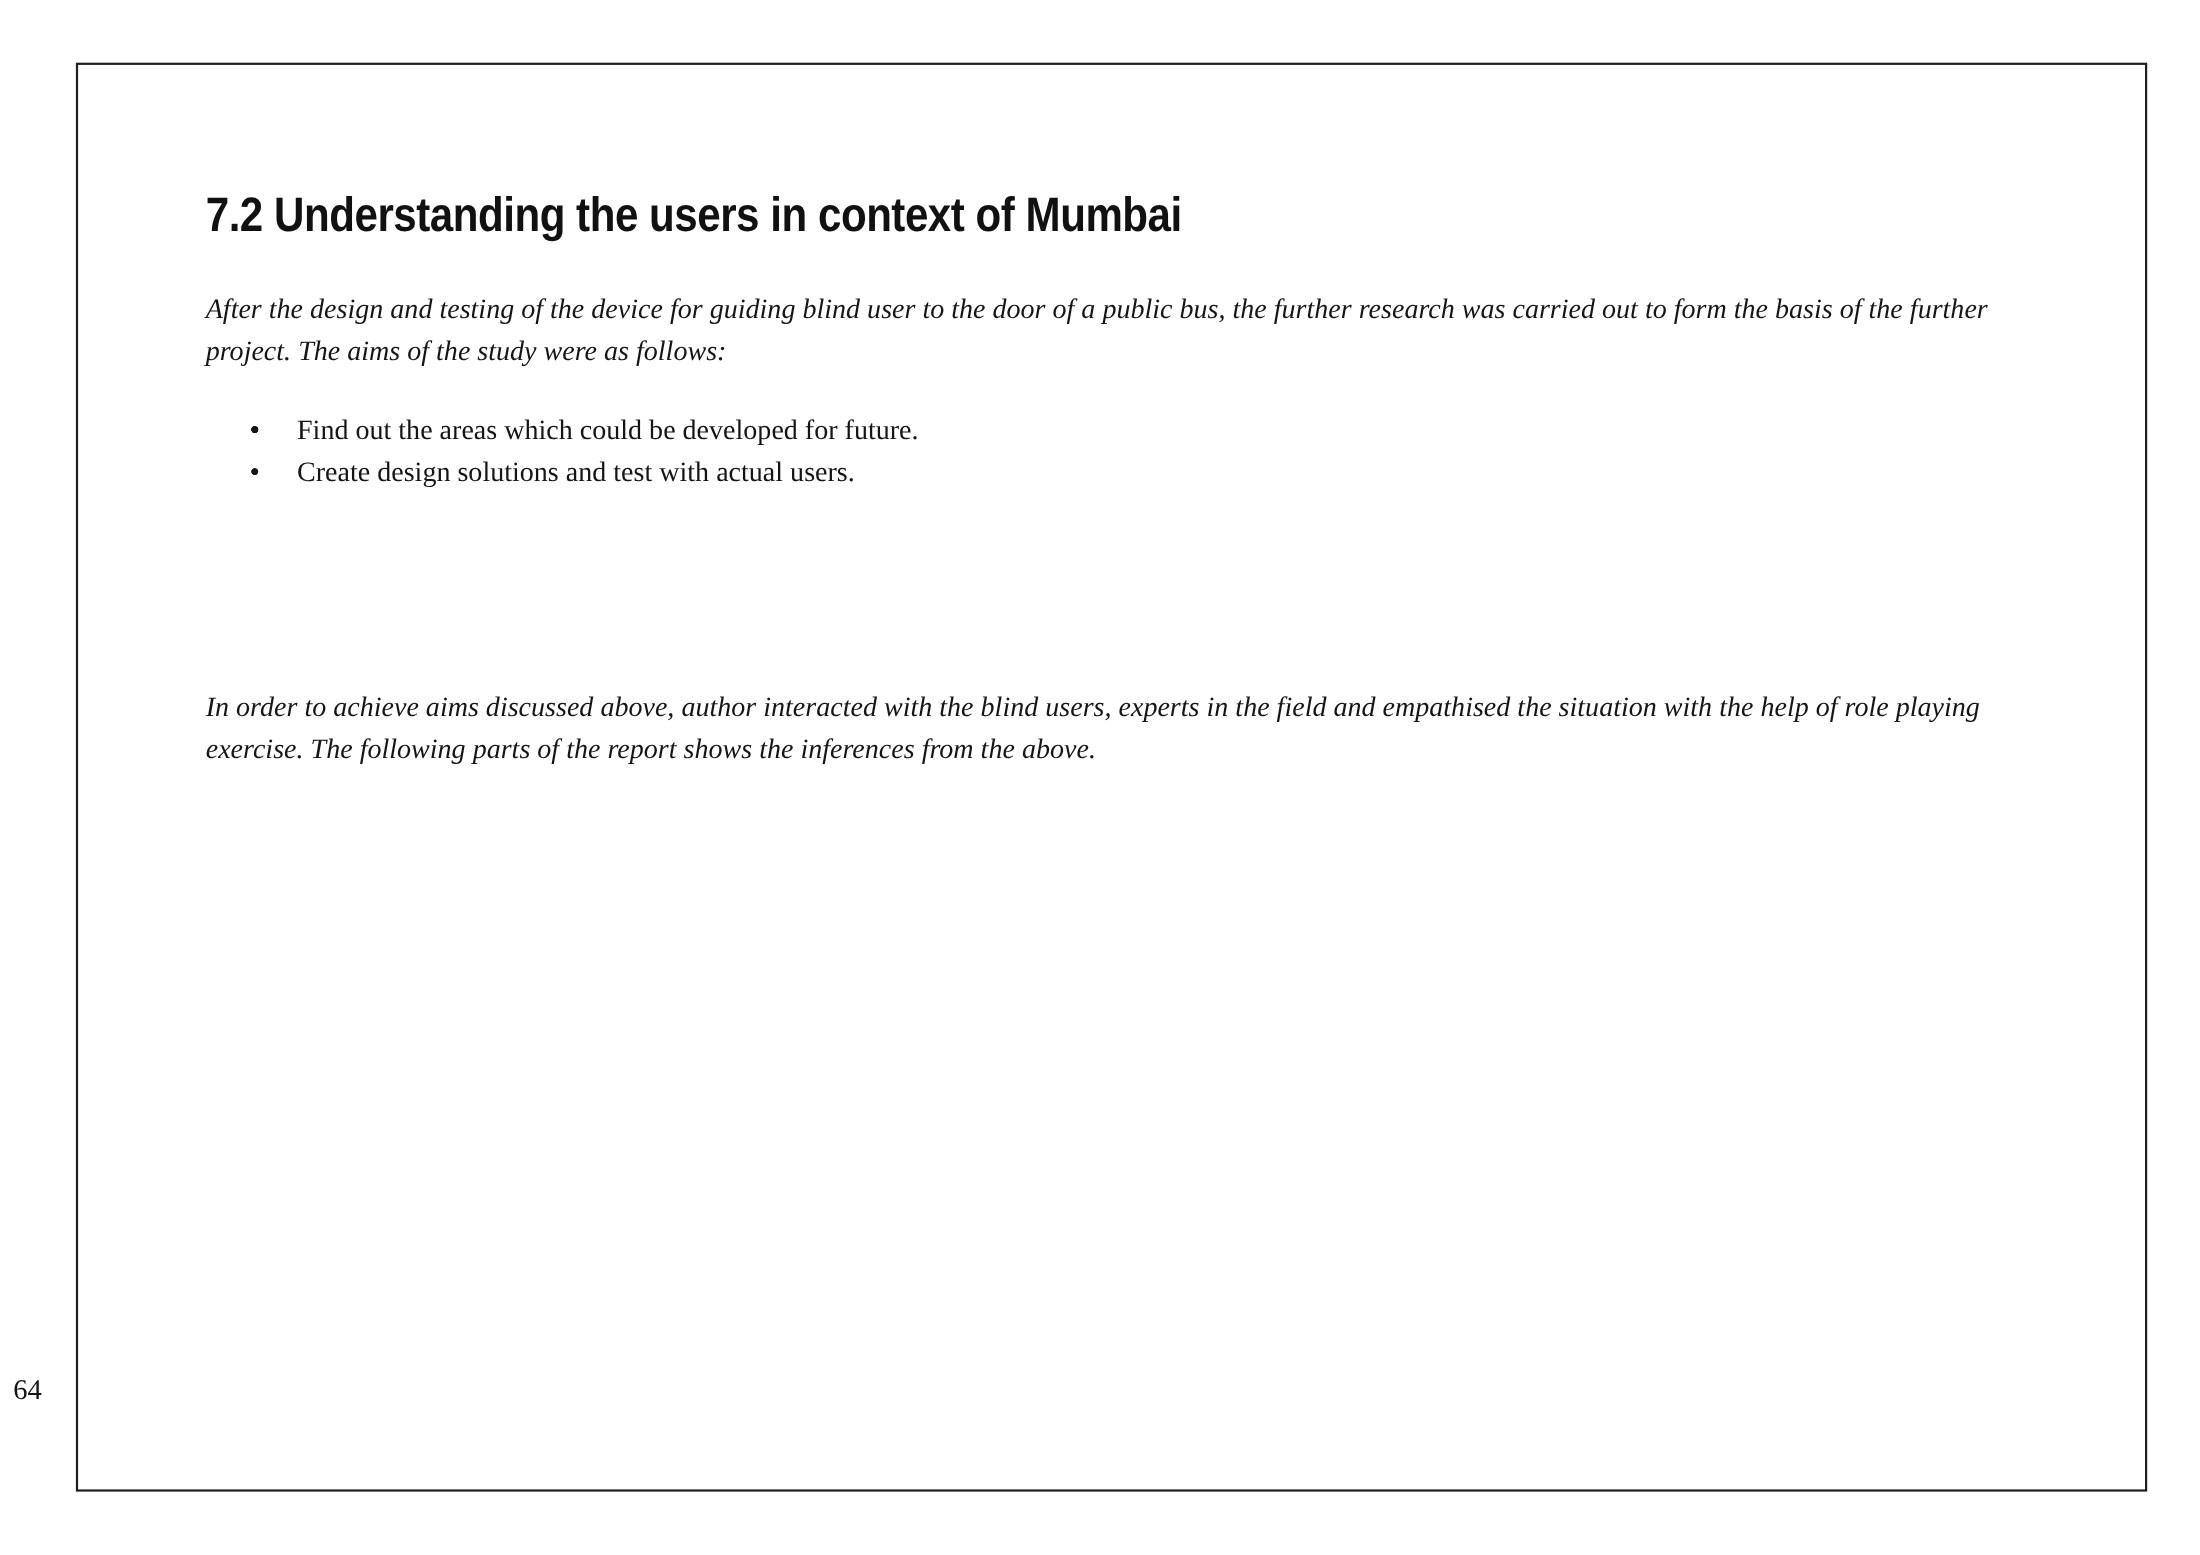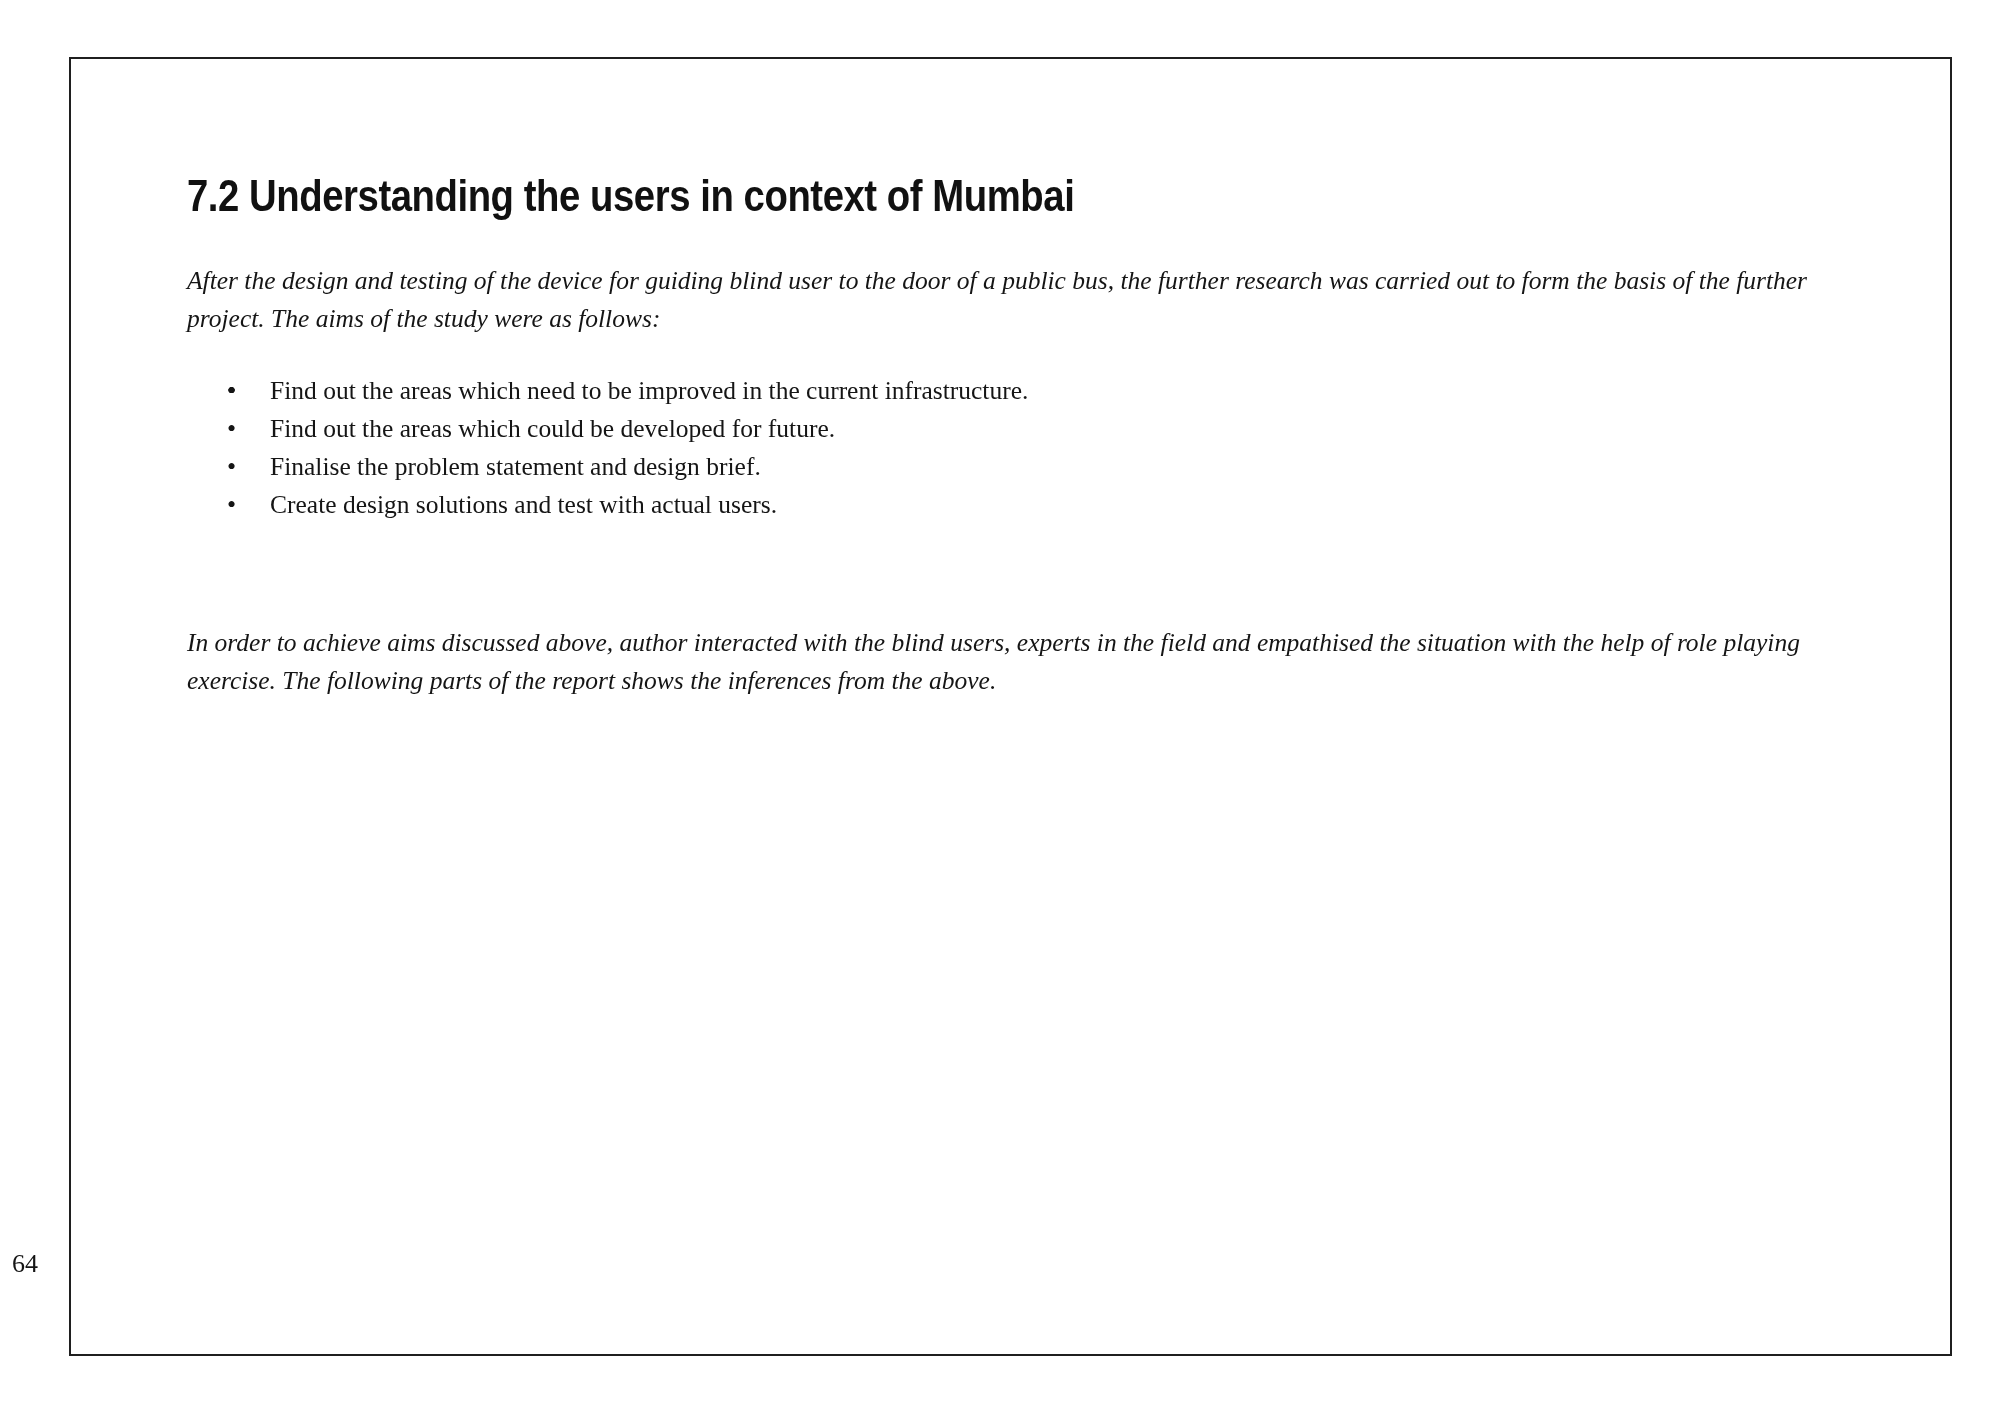--- a/index.html
+++ b/index.html
@@ -99,29 +99,27 @@
 
   <ul class="aims-list">
     <li>
       <span class="bullet-dot">•</span>
     </li>
     <li>
       <span class="bullet-dot">•</span>
     </li>
     <li>
       <span class="bullet-dot">•</span>
-      <span>Find out the areas which need to be improved in the current infrastructure.</span>
     </li>
     <li>
       <span class="bullet-dot">•</span>
       <span>Find out the areas which could be developed for future.</span>
     </li>
     <li>
       <span class="bullet-dot">•</span>
-      <span>Finalise the problem statement and design brief.</span>
     </li>
     <li>
       <span class="bullet-dot">•</span>
       <span>Create design solutions and test with actual users.</span>
     </li>
   </ul>
 
   <p class="body-para para-closing">In order to achieve aims discussed above, author interacted with the blind users, experts in the field and empathised the situation with the help of role playing exercise. The following parts of the report shows the inferences from the above.</p>
 
   <div class="page-number">64</div>

